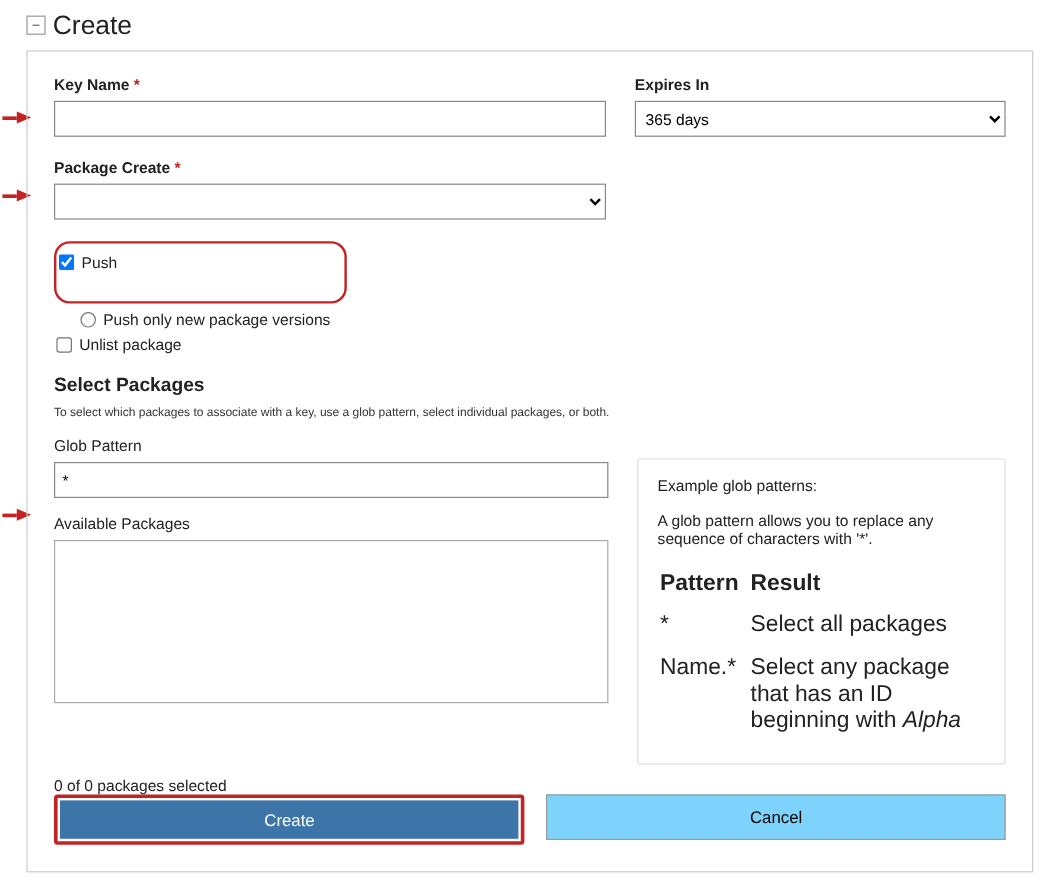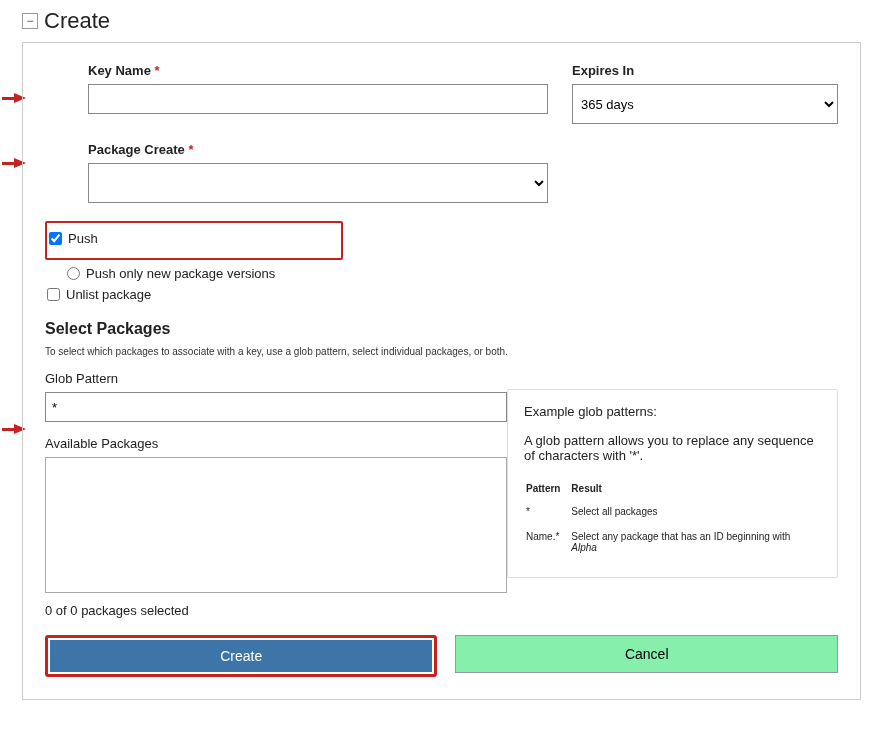--- a/index.html
+++ b/index.html
@@ -32,21 +32,21 @@
     font-weight: 300;
     color: #222;
   }
   .content-box {
     border: 1px solid #ccc;
     margin: 0 22px 10px 22px;
     padding: 20px 22px 22px 22px;
     position: relative;
   }
 
-  .row { display: flex; gap: 24px; margin-bottom: 18px; margin-left: 43px; }
+  .row { display: flex; gap: 24px; margin-bottom: 18px; }
   .col-left { width: 460px; }
   .col-right { flex: 1; }
 
   label.field-label {
     display: block;
     font-weight: 600;
     font-size: 13px;
     margin-bottom: 6px;
   }
   .required-star { color: #c42323; }
@@ -54,88 +54,88 @@
   input.text-input {
     width: 100%;
     height: 30px;
     border: 1px solid #888;
     padding: 4px 6px;
     font-size: 13px;
     font-family: inherit;
   }
   select.select-input {
     width: 100%;
-    height: 40px;
+    height: 30px;
     border: 1px solid #888;
     padding: 2px 4px;
     font-size: 13px;
     font-family: inherit;
     background: #fff;
   }
 
   .section-heading {
     font-size: 16px;
     font-weight: 700;
     margin: 8px 0 8px 0;
   }
   .section-desc {
     font-size: 10px;
     color: #333;
     margin-bottom: 14px;
   }
 
   .scopes-highlight {
     border: 2px solid #c42323;
-    border-radius: 2px;
-    padding: 8px 8px 6px 0;
+    border-radius: 13px;
+    padding: 8px 8px 19px 0;
     margin-bottom: 4px;
-    width: 298px;
+    width: 244px;
   }
   .scope-row { display: flex; align-items: center; gap: 6px; margin-bottom: 6px; padding-left: 2px; }
   .scope-sub { margin-left: 20px; }
   input[type="checkbox"], input[type="radio"] { margin: 0; }
   .scope-label { font-size: 13px; }
 
-  .glob-pack-row { display: flex; align-items: flex-start; }
+  .glob-pack-row { display: flex; gap: 24px; align-items: flex-start; }
   .glob-col { width: 462px; }
   .help-col { flex: 1; border: 1px solid #ddd; border-radius: 2px; padding: 14px 16px; font-size: 13px; margin-top: 18px;}
   .help-col p { margin-bottom: 14px; }
-  .help-table { font-size: 10px; }
+  .help-table { font-size: 19px; }
   .help-table th { text-align: left; font-weight: 700; padding: 4px 8px 6px 0; }
   .help-table td { padding: 4px 10px 8px 0; vertical-align: top; }
   .help-table .pattern-cell { white-space: nowrap; }
 
   .available-box {
     width: 100%;
     height: 136px;
     border: 1px solid #aaa;
     margin-top: 6px;
   }
-  .pkg-count { font-size: 13px; margin-top: 10px; margin-bottom: 17px; }
+  .pkg-count { font-size: 13px; margin-top: 10px; margin-bottom: 0; }
 
   .btn-row { display: flex; gap: 18px; }
   .create-wrap {
     border: 3px solid #c42323;
     border-radius: 3px;
     padding: 2px;
     width: 402px;
   }
   .btn-create {
     width: 100%;
     height: 32px;
     background: #3d75a8;
     color: #fff;
     border: none;
     font-size: 14px;
     cursor: pointer;
   }
   .btn-cancel {
     width: 392px;
     height: 38px;
-    background: #86efac;
+    background: #7dd3fc;
     border: 1px solid #999;
     font-size: 14px;
     cursor: pointer;
     margin-top: 0px;
   }
 
   
   .arrow {
     position: absolute;
     width: 0; height: 0;

